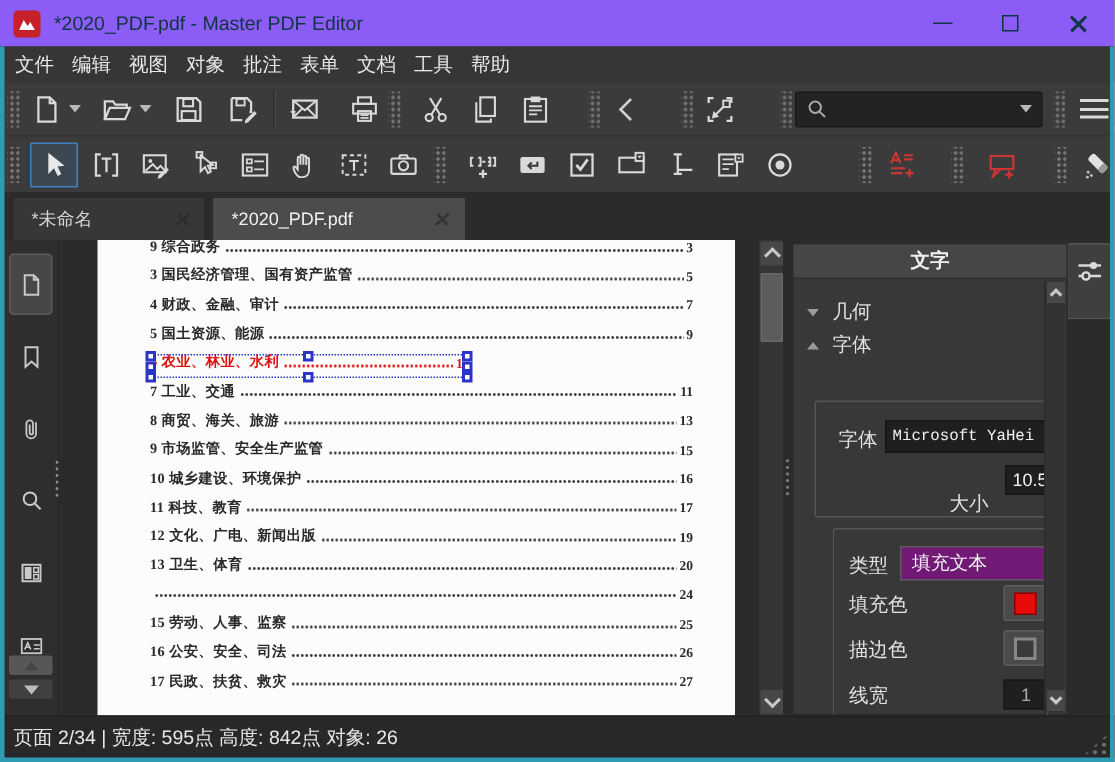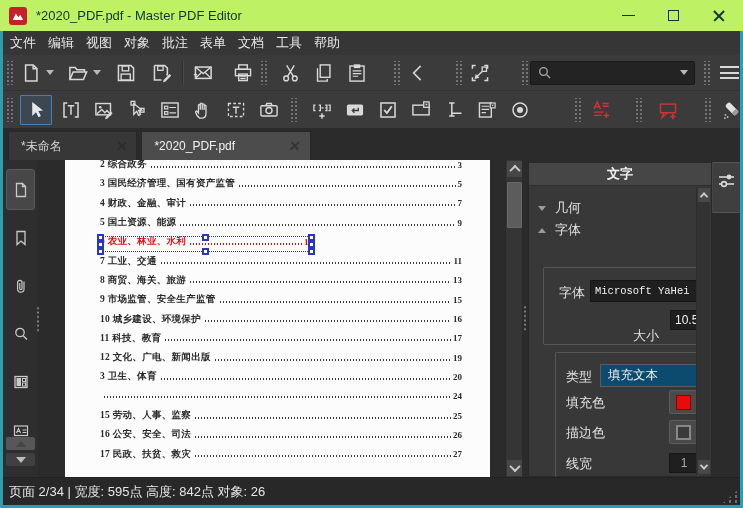--- a/index.html
+++ b/index.html
@@ -6,21 +6,21 @@
 html,body { width:743px; height:508px; overflow:hidden; }
 body { position:relative; font-family:"Liberation Sans",sans-serif; background:#2b2b2b; }
 
 
 .edge { position:absolute; background:#2e9cb3; z-index:50; }
 .edge.l { left:0; top:31px; bottom:0; width:3px; }
 .edge.r { right:0; top:31px; bottom:0; width:3px; }
 .edge.b { left:0; right:0; bottom:0; height:3px; }
 
 
-.titlebar { position:absolute; left:0; top:0; width:743px; height:31px; background:#bef264; display:flex; align-items:center; }
+.titlebar { position:absolute; left:0; top:0; width:743px; height:31px; background:#8b5cf6; display:flex; align-items:center; }
 .app-icon { width:18px; height:18px; margin-left:9px; background:#c4212b; border-radius:3px; display:flex; align-items:center; justify-content:center; }
 .title-text { margin-left:9px; font-size:13px; color:#0e3541; }
 .win-controls { position:absolute; right:2px; top:0; height:31px; display:flex; }
 .win-btn { width:45px; height:31px; display:flex; align-items:center; justify-content:center; }
 .glyph-min { width:13px; height:1.6px; background:#0e3541; }
 .glyph-max { width:11px; height:11px; border:1.6px solid #0e3541; }
 .glyph-close { position:relative; width:14px; height:14px; }
 .glyph-close:before,.glyph-close:after { content:""; position:absolute; left:0px; top:6.2px; width:14px; height:1.6px; background:#0e3541; }
 .glyph-close:before { transform:rotate(45deg); }
 .glyph-close:after { transform:rotate(-45deg); }
@@ -117,21 +117,21 @@
 .panel-header { height:23px; background:#464646; border-bottom:1px solid #2e2e2e; display:flex; align-items:center; justify-content:center; font-size:13px; font-weight:bold; color:#f0f0f0; }
 .psec { display:flex; align-items:center; height:22px; padding-left:9px; color:#e2e2e2; font-size:13px; }
 .psec .tri { width:0; height:0; margin-right:9px; }
 .tri.col { border-left:4.5px solid transparent; border-right:4.5px solid transparent; border-top:5.5px solid #9a9a9a; }
 .tri.exp { border-left:4.5px solid transparent; border-right:4.5px solid transparent; border-bottom:5.5px solid #9a9a9a; }
 .group1 { position:absolute; left:14px; top:104px; width:156px; height:78px; border:1px solid #555; border-radius:2px; }
 .group2 { position:absolute; left:26px; top:189px; width:144px; height:125px; border:1px solid #555; border-radius:2px; border-bottom:none; }
 .plabel { position:absolute; color:#e2e2e2; font-size:13px; }
 .pfield { position:absolute; background:#1f1f1f; border:1px solid #161616; color:#f2f2f2; display:flex; align-items:center; padding:0 4px; font-size:12px; white-space:nowrap; overflow:hidden; }
 .mono { font-family:"Liberation Mono","DejaVu Sans Mono",monospace; font-size:10.5px; }
-.dropdown { position:absolute; background:#0c4a6e; border:1px solid #5c5c5c; color:#f2f2f2; font-size:12.5px; display:flex; align-items:center; padding:0 7px; white-space:nowrap; overflow:hidden; }
+.dropdown { position:absolute; background:#701a75; border:1px solid #5c5c5c; color:#f2f2f2; font-size:12.5px; display:flex; align-items:center; padding:0 7px; white-space:nowrap; overflow:hidden; }
 .swatchbtn { position:absolute; width:28px; height:24px; background:#4a4a4a; border:1px solid #5c5c5c; border-radius:2px; display:flex; align-items:center; justify-content:center; }
 .swatch { width:15px; height:15px; }
 .pscroll { position:absolute; right:1px; top:24px; width:14px; bottom:1px; background:#333333; border-left:1px solid #2c2c2c; }
 .ps-btn { position:absolute; left:1px; width:12px; height:14px; background:#484848; display:flex; align-items:center; justify-content:center; }
 .ps-btn.up { top:1px; } .ps-btn.down { bottom:1px; }
 .chev.sm { width:6px; height:6px; border-width:2px; }
 
 
 .rstrip { position:absolute; left:709px; top:0; width:28px; height:317px; background:#2b2b2b; }
 .rtab { position:absolute; left:709px; top:2px; width:29px; height:51px; background:#3f3f3f; border:1px solid #555; border-left:1px solid #464646; border-radius:0 3px 3px 0; display:flex; align-items:flex-start; justify-content:center; padding-top:9px; }
@@ -540,21 +540,21 @@
       </div>
     </div>
   <div class="side-grip"></div>
 
   <div class="docarea">
     <div class="page">
       <div class="toc">
 
           <div class="toc-row">
             <div class="inner">
-              <span class="t">2 综合政务</span>
+              <span class="t">9 综合政务</span>
               <span class="leader"></span>
               <span class="pg">3</span>
             </div>
           </div>
 
           <div class="toc-row">
             <div class="inner">
               <span class="t">3 国民经济管理、国有资产监管</span>
               <span class="leader"></span>
               <span class="pg">5</span>
@@ -628,21 +628,21 @@
           <div class="toc-row">
             <div class="inner">
               <span class="t">12 文化、广电、新闻出版</span>
               <span class="leader"></span>
               <span class="pg">19</span>
             </div>
           </div>
 
           <div class="toc-row">
             <div class="inner">
-              <span class="t">3 卫生、体育</span>
+              <span class="t">13 卫生、体育</span>
               <span class="leader"></span>
               <span class="pg">20</span>
             </div>
           </div>
 
           <div class="toc-row">
             <div class="inner">
               <span class="leader"></span>
               <span class="pg">24</span>
             </div>

